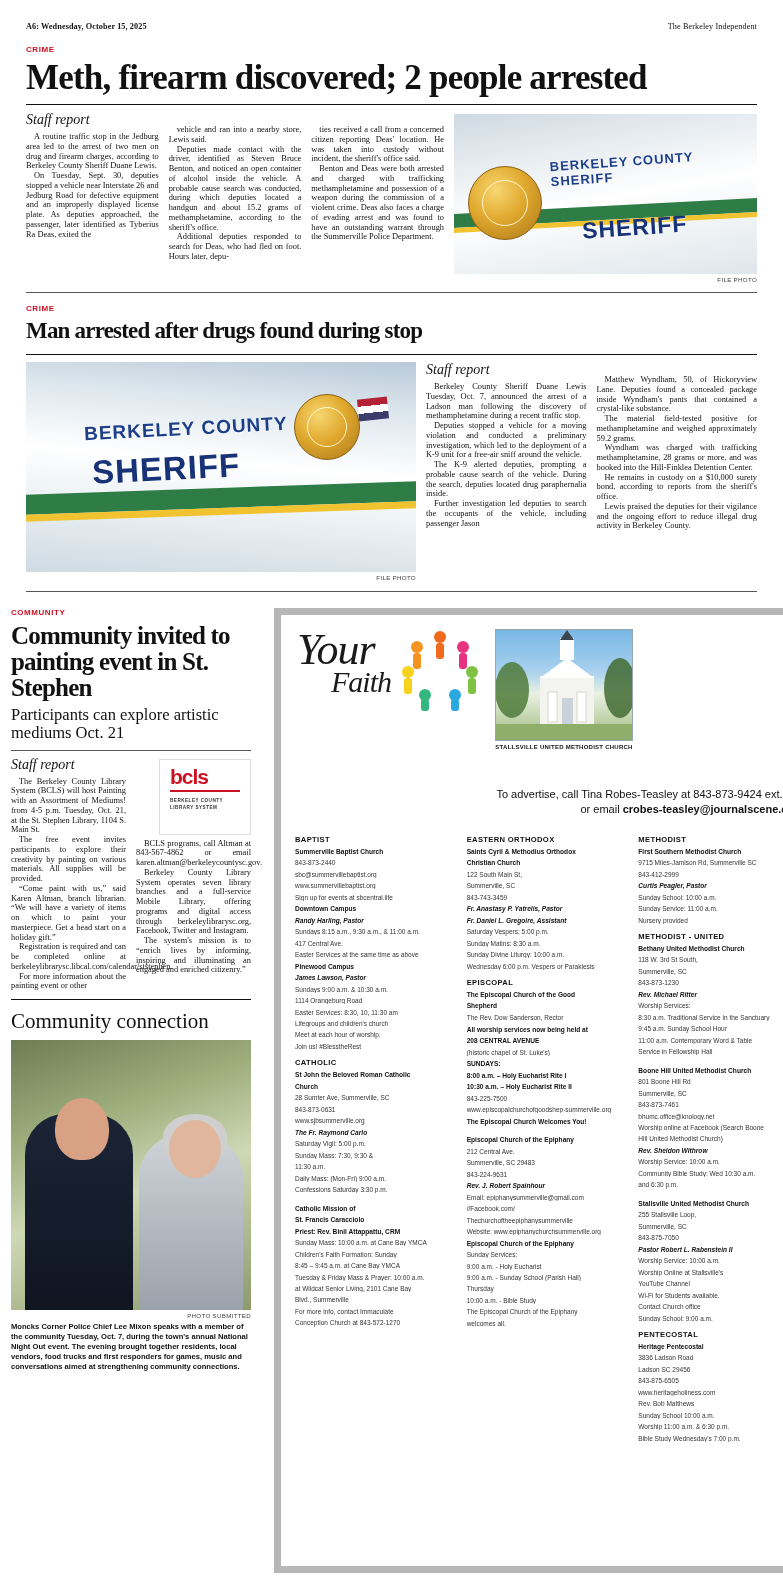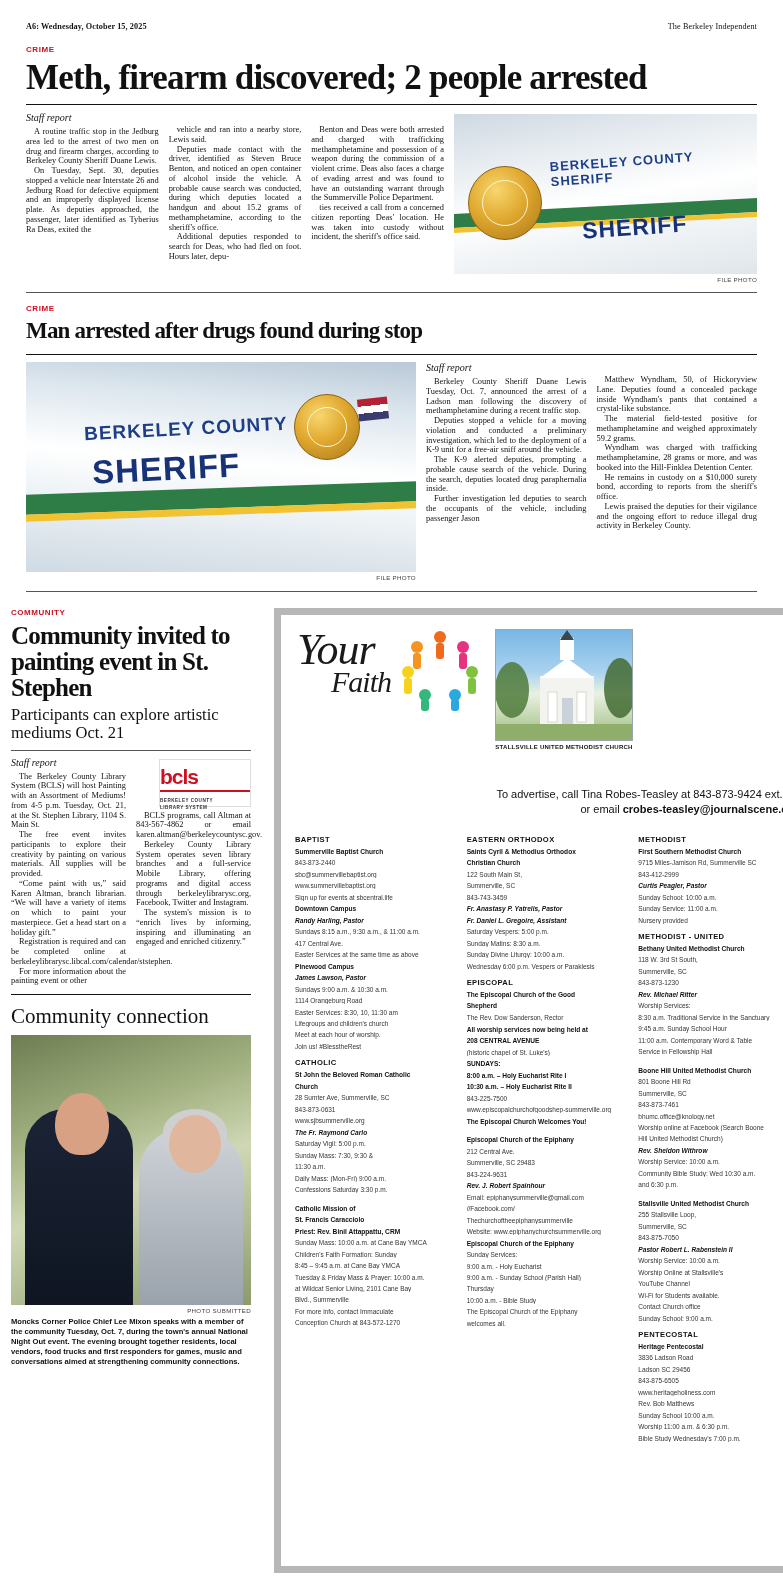--- a/index.html
+++ b/index.html
@@ -35,21 +35,21 @@
     font-weight:700; color:#111;
     line-height:1.0; letter-spacing:-0.8px;
   }
   h1.hl1 { font-size:35px; margin:6px 0 0 0; }
   h1.hl2 { font-size:23px; margin:6px 0 12px 0; }
 
   hr.rule { border:0; border-top:1px solid #111; margin:0; }
   hr.thin { border:0; border-top:.7px solid #555; margin:0; }
 
   
-  .byline { font-style:italic; font-size:10px; margin:0 0 4px 0; }
+  .byline { font-style:italic; font-size:14px; margin:0 0 4px 0; }
   .cols { display:flex; gap:10px; }
   .col { flex:1 1 0; min-width:0; }
   .bodytext p {
     margin:0; font-size:8.4px; line-height:1.16;
     text-align:justify; text-indent:8px;
     -webkit-hyphens:auto; hyphens:auto;
   }
 
   
   .photo { position:relative; overflow:hidden; background:#cfd6dc; }
@@ -144,22 +144,22 @@
     font-family:"Liberation Serif", serif; font-size:21px;
     margin:9px 0 6px 0; color:#111;
   }
   .cap {
     font-family:"Liberation Sans", sans-serif; font-weight:700;
     font-size:7.6px; line-height:1.3; color:#111; margin-top:3px;
   }
 
   
   .bcls {
-    width:92px; height:48px; background:#ffffff; border:1px solid #ddd;
-    float:right; margin:2px 0 4px 6px; padding:6px 0;
+    width:92px; height:76px; background:#ffffff; border:1px solid #ddd;
+    float:right; margin:2px 0 4px 6px; padding:6px 10px;
   }
   .bcls .word {
     font-family:"Liberation Sans", sans-serif; font-weight:700;
     font-size:21px; color:#cc1122; letter-spacing:-1px; line-height:1;
   }
   .bcls .sub {
     font-family:"Liberation Sans", sans-serif; font-weight:700;
     font-size:4.6px; letter-spacing:.5px; color:#333; margin-top:6px; line-height:1.5;
   }
   .bcls .bar { height:2px; background:#cc1122; margin:3px 0 4px 0; width:100%; }
@@ -210,22 +210,22 @@
         <div class="byline">Staff report</div>
         <p>A routine traffic stop in the Jedburg area led to the arrest of two men on drug and firearm charges, according to Berkeley County Sheriff Duane Lewis.</p>
         <p>On Tuesday, Sept. 30, deputies stopped a vehicle near Interstate 26 and Jedburg Road for defective equipment and an improperly displayed license plate. As deputies approached, the passenger, later identified as Tyberius Ra Deas, exited the</p>
       </div>
       <div class="col bodytext" style="padding-top:13px;">
         <p>vehicle and ran into a nearby store, Lewis said.</p>
         <p>Deputies made contact with the driver, identified as Steven Bruce Benton, and noticed an open container of alcohol inside the vehicle. A probable cause search was conducted, during which deputies located a handgun and about 15.2 grams of methamphetamine, according to the sheriff's office.</p>
         <p>Additional deputies responded to search for Deas, who had fled on foot. Hours later, depu-</p>
       </div>
       <div class="col bodytext" style="padding-top:13px;">
+        <p>ties received a call from a concerned citizen reporting Deas' location. He was taken into custody without incident, the sheriff's office said.</p>
         <p>Benton and Deas were both arrested and charged with trafficking methamphetamine and possession of a weapon during the commission of a violent crime. Deas also faces a charge of evading arrest and was found to have an outstanding warrant through the Summerville Police Department.</p>
-        <p>ties received a call from a concerned citizen reporting Deas' location. He was taken into custody without incident, the sheriff's office said.</p>
       </div>
 
       <div style="width:303px;flex:0 0 303px;padding-top:2px;">
         <div class="photo car-a" style="height:160px;">
           <div class="stripe-g" style="left:0;top:92px;width:100%;height:14px;transform:skewY(-3deg);"></div>
           <div class="stripe-y" style="left:0;top:106px;width:100%;height:5px;transform:skewY(-3deg);"></div>
           <div class="cartext" style="left:96px;top:38px;font-size:13px;transform:rotate(-4deg);">BERKELEY COUNTY SHERIFF</div>
           <div class="cartext" style="left:128px;top:100px;font-size:23px;transform:rotate(-4deg);color:#173277;">SHERIFF</div>
           <div class="badge" style="left:14px;top:52px;width:74px;height:74px;"></div>
         </div>

